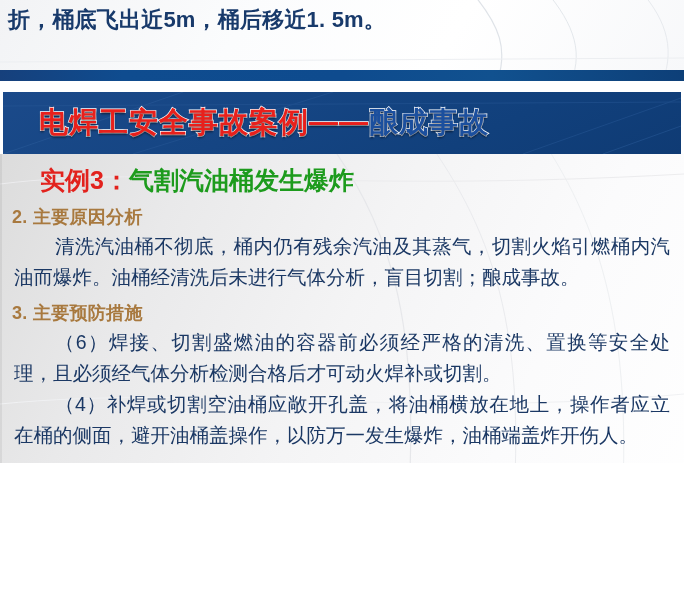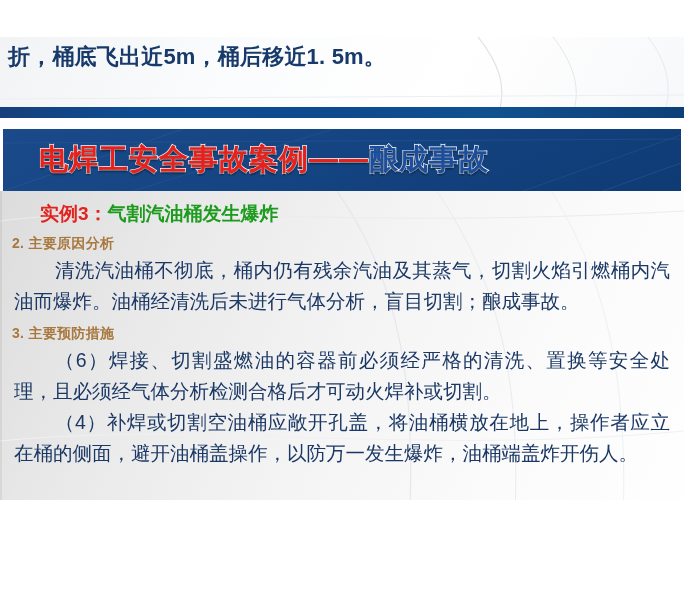--- a/index.html
+++ b/index.html
@@ -1,21 +1,21 @@
 <!DOCTYPE html>
 <html><head>
 <meta charset="utf-8">
 <style>
   html,body{margin:0;padding:0;}
   body{
     width:684px;height:607px;overflow:hidden;
     font-family:"Liberation Sans","DejaVu Sans",sans-serif;
     background:#ffffff;
   }
-  .slide{position:relative;width:684px;height:463px;overflow:hidden;margin-top:37px;}
+  .slide{position:relative;width:684px;height:463px;overflow:hidden;}
 
   
   .top-pane{
     position:absolute;left:0;top:0;width:684px;height:78px;
     background:linear-gradient(120deg,#f2f3f5 0%,#fbfcfd 35%,#ffffff 65%,#f7f8fa 100%);
     overflow:hidden;
   }
   .top-pane .swoosh{position:absolute;inset:0;}
   .top-text{
     position:absolute;left:8px;top:5px;right:8px;
@@ -59,27 +59,27 @@
   
   .body-pane{
     position:absolute;left:0;top:154px;width:684px;height:424px;
     background:linear-gradient(115deg,#dcdcdc 0%,#e9e9ea 22%,#f4f4f5 48%,#fbfbfc 72%,#ffffff 100%);
     overflow:hidden;
   }
   .body-pane .swoosh2{position:absolute;inset:0;}
   .content{position:relative;z-index:2;padding:6px 10px 0 10px;}
 
   .case-line{
-    font-size:19px;font-weight:bold;margin:4px 0 2px 30px;white-space:nowrap;
+    font-size:25px;font-weight:bold;margin:4px 0 2px 30px;white-space:nowrap;
   }
   .case-red{color:#e2221d;}
   .case-green{color:#1d9b1d;}
 
   .sec-head{
-    font-size:14px;font-weight:bold;color:#a8793f;
+    font-size:18px;font-weight:bold;color:#a8793f;
     margin:8px 0 2px 2px;letter-spacing:.3px;
   }
   .para{
     font-size:19.5px;font-weight:normal;color:#1b3864;
     line-height:31px;margin:0 4px 0 4px;
     text-align:justify;text-justify:inter-ideograph;
   }
   .para.indent{text-indent:2.1em;}
 
   

